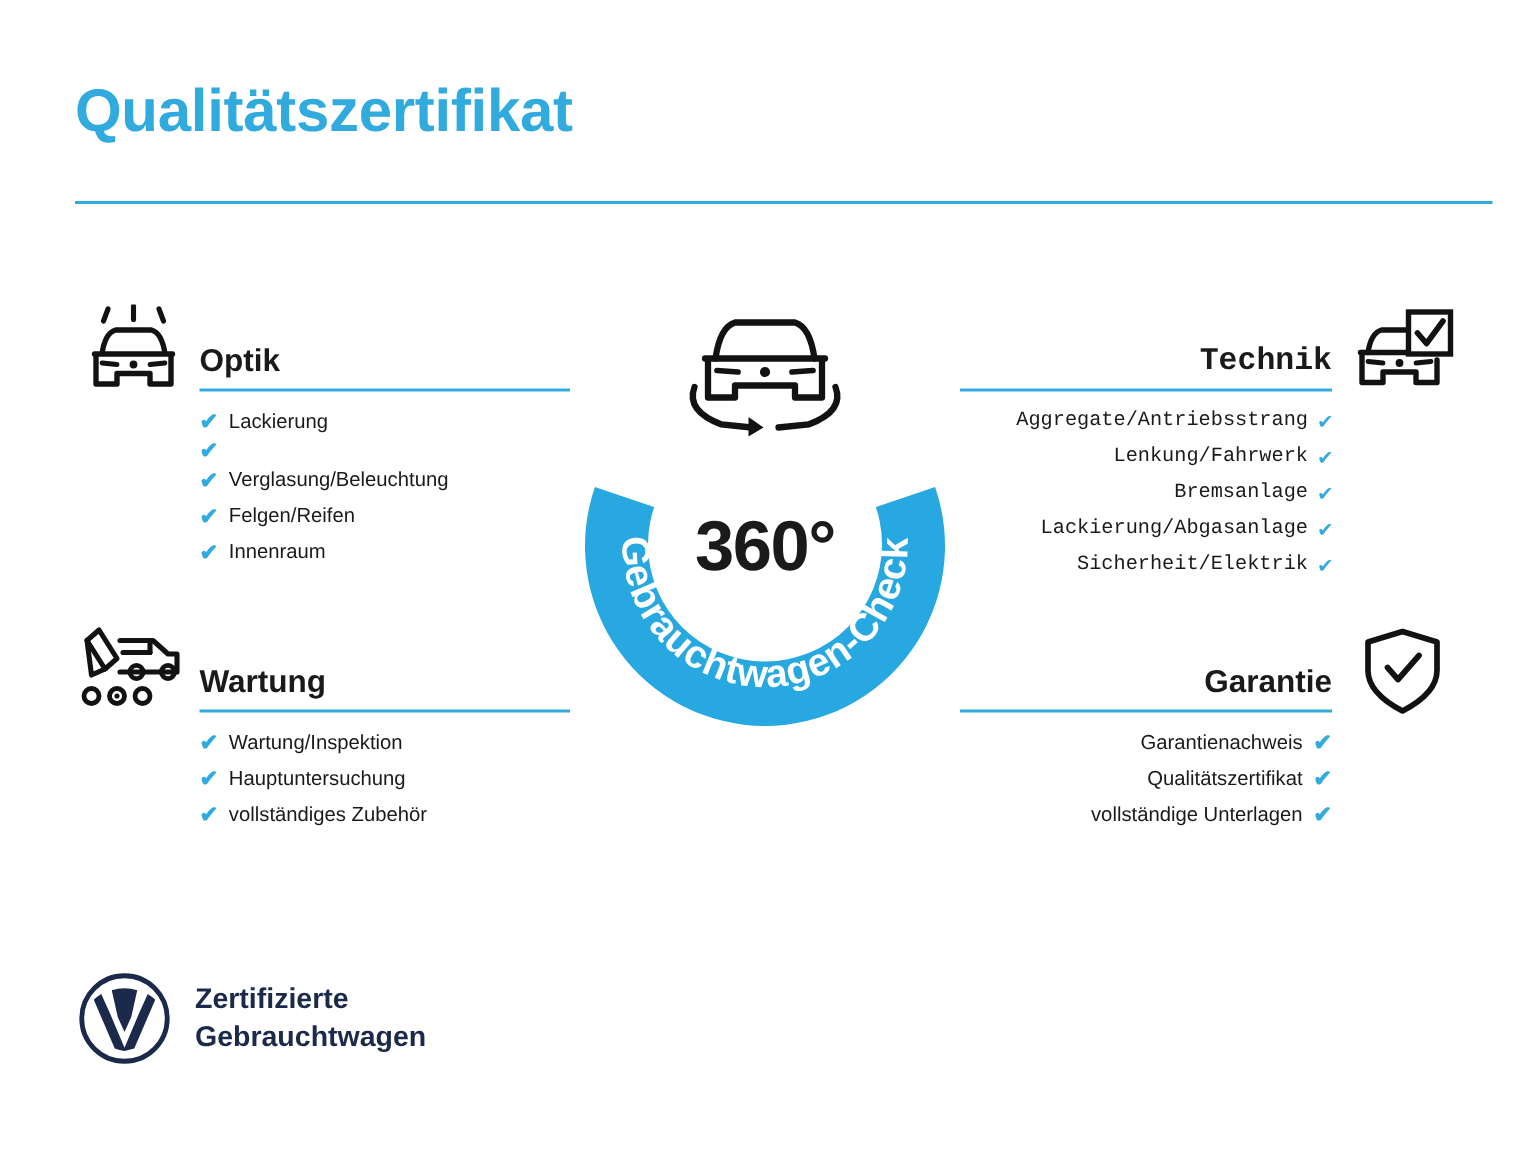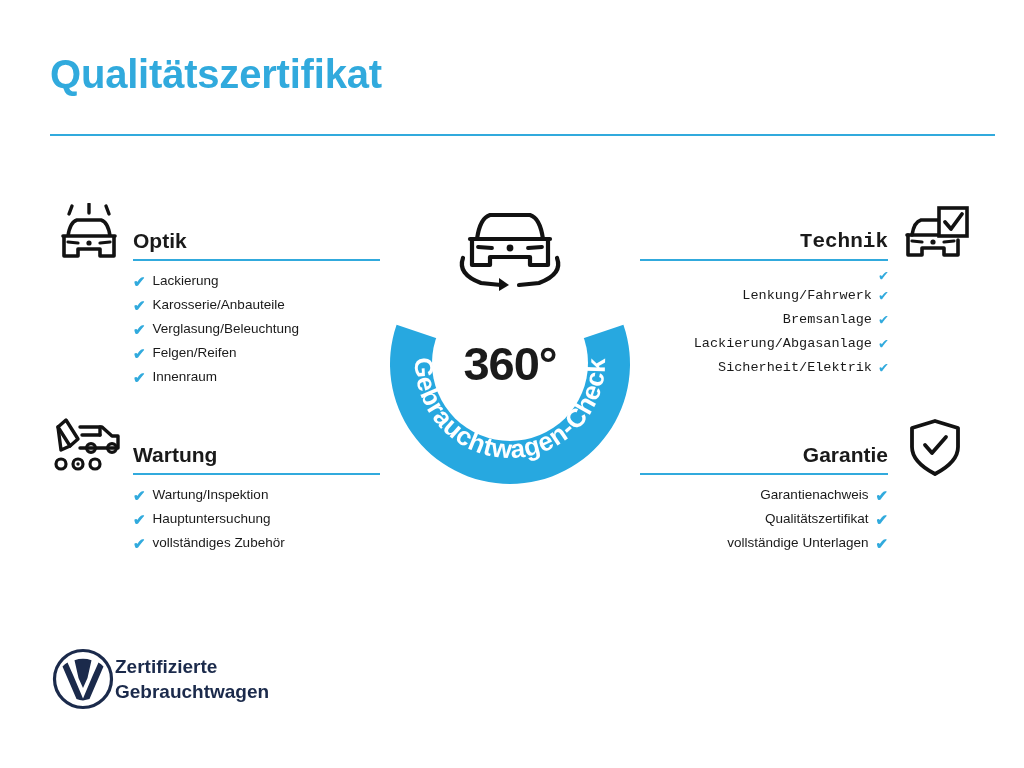--- a/index.html
+++ b/index.html
@@ -136,21 +136,21 @@
   
   #footer {
     position: absolute;
     left: 52px;
     top: 648px;
     display: flex;
     align-items: center;
   }
   #vw-logo { width: 62px; height: 62px; flex: none; }
   #footer-text {
-    margin-left: 1px;
+    margin-left: 16px;
     font-size: 19px;
     font-weight: bold;
     color: #1B2A4B;
     line-height: 25px;
   }
   #footer-text div { white-space: nowrap; }
 </style>
 </head>
 <body>
 
@@ -177,21 +177,20 @@
     <div class="sec-title">Optik</div>
     <div class="sec-underline"></div>
   </div>
   <ul class="check-list">
     <li>
         <span class="tick">✔</span>
         <span>Lackierung</span>
       </li>
     <li>
         <span class="tick">✔</span>
-        <span>Karosserie/Anbauteile</span>
       </li>
     <li>
         <span class="tick">✔</span>
         <span>Verglasung/Beleuchtung</span>
       </li>
     <li>
         <span class="tick">✔</span>
         <span>Felgen/Reifen</span>
       </li>
     <li>
@@ -253,20 +252,21 @@
         <circle cx="37" cy="39" r="2.6" fill="#121212"></circle>
         <rect x="43" y="5" width="28" height="28" fill="#ffffff" stroke="#121212" stroke-width="3.6"></rect>
         <path d="M49 19 L55 26 L66 11" fill="none" stroke="#121212" stroke-width="3.8" stroke-linecap="round" stroke-linejoin="round"></path>
       </svg>
     </div>
     <div class="sec-title">Technik</div>
     <div class="sec-underline"></div>
   </div>
   <ul class="check-list">
     <li>
+        <span>Aggregate/Antriebsstrang</span>
         <span class="tick">✔</span>
       </li>
     <li>
         <span>Lenkung/Fahrwerk</span>
         <span class="tick">✔</span>
       </li>
     <li>
         <span>Bremsanlage</span>
         <span class="tick">✔</span>
       </li>

